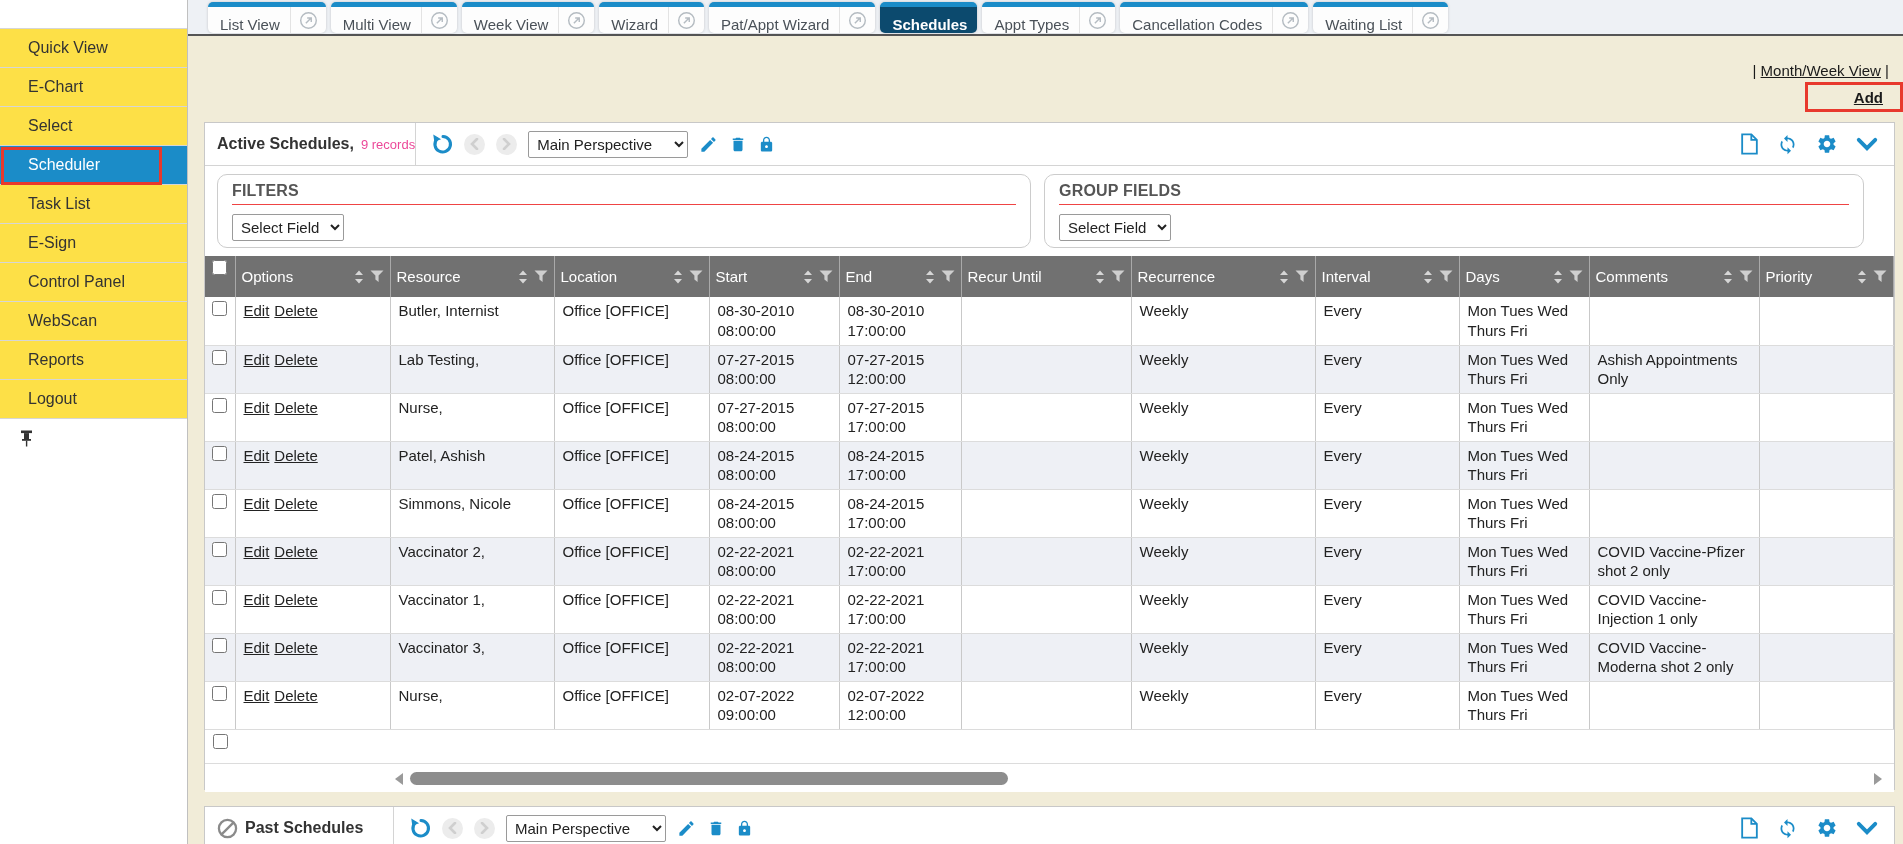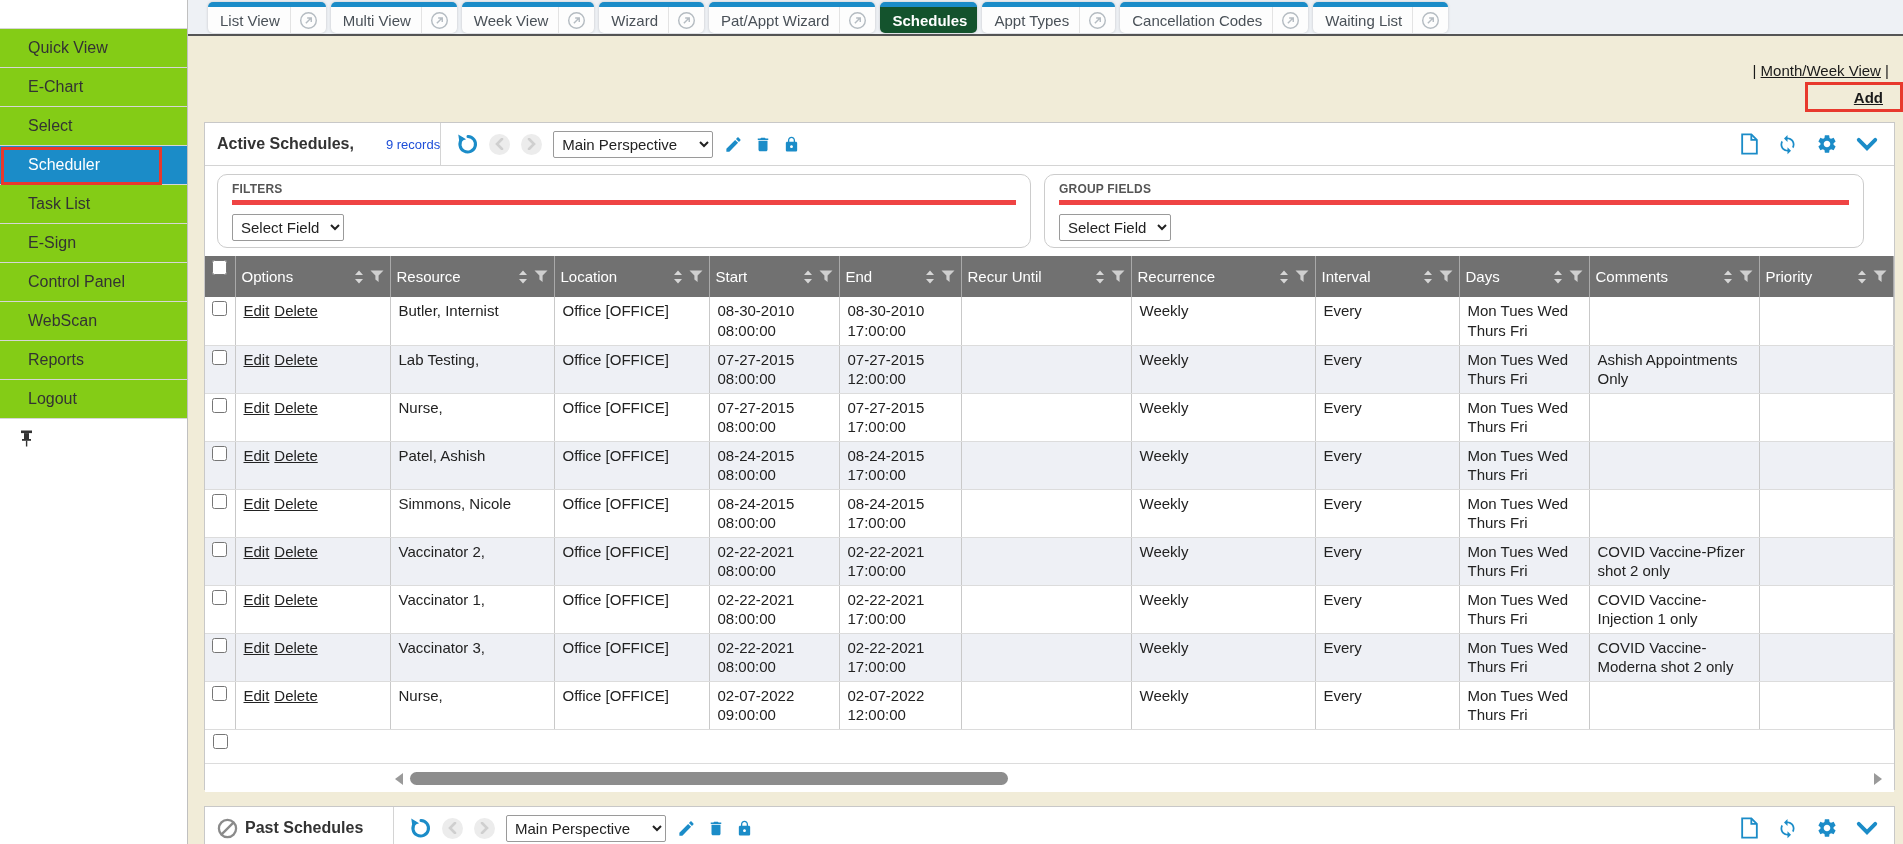--- a/index.html
+++ b/index.html
@@ -10,41 +10,41 @@
   }
   
   .sidebar {
     position: absolute; left: 0; top: 0; width: 188px; height: 844px;
     background: #fff; border-right: 1px solid #c0c0c0; z-index: 5;
   }
   .side-spacer { height: 29px; border-bottom: 1px solid #d6d6d6; }
   .side-item {
     height: 39px; display: flex; align-items: center; padding-left: 28px;
     font-size: 16px; color: #333; border-bottom: 1px solid #d6d6d6; cursor: pointer;
-    background: #84cc16;
+    background: #fde047;
   }
   .side-item.active { background: #1b8cc8; color: #fff; }
   .side-pin { height: 39px; display: flex; align-items: center; padding-left: 20px; }
   
   .tabstrip {
     position: absolute; left: 188px; right: 0; top: 0; height: 36px;
     background: #eef1f5; border-bottom: 2px solid #555;
     display: flex; align-items: flex-end; padding-left: 20px; gap: 5px;
   }
   .tab {
     height: 31px; margin-bottom: 1px; background: #fdfdfd; border-radius: 5px;
-    border-top: 5px solid #1b8cc8; display: flex; align-items: center;
+    border-top: 5px solid #1b8cc8; display: flex; align-items: flex-end;
     box-shadow: 0 0 3px rgba(0,0,0,.18); cursor: pointer; overflow: hidden;
   }
   .tab-label { padding: 0 10px 0 12px; font-size: 15px; color: #4a5158; white-space: nowrap; }
   .tab-ext {
     border-left: 1px solid #e3e3e3; align-self: stretch;
     display: flex; align-items: center; padding: 0 8px;
   }
-  .tab.active { background: #14532d; border-top-color: #1b8cc8; margin-top: 28px; }
+  .tab.active { background: #0c4a6e; border-top-color: #1b8cc8; margin-top: 28px; }
   .tab.active .tab-label { color: #fff; font-weight: bold; }
   
   .content {
     position: absolute; left: 188px; top: 36px; right: 0; bottom: 0;
     background: #f1ecd8; overflow: hidden;
   }
   .top-links {
     position: absolute; top: 26px; right: 14px; font-size: 15px; color: #1a1a1a;
     white-space: nowrap;
   }
@@ -60,21 +60,21 @@
   }
   .panel-active { top: 86px; height: 668px; }
   .panel-past { top: 770px; height: 80px; }
   .toolbar {
     height: 43px; display: flex; align-items: center; border-bottom: 1px solid #d4d4d4;
   }
   .tb-title {
     flex: 0 0 188px; display: flex; align-items: center; gap: 7px; padding-left: 12px;
   }
   .tb-title .t-main { font-size: 16px; font-weight: bold; color: #333; white-space: nowrap; }
-  .tb-title .t-sub { font-size: 13px; color: #1d4ed8; white-space: nowrap; margin-left: 25px; }
+  .tb-title .t-sub { font-size: 13px; color: #ec4899; white-space: nowrap; }
   .vdiv { width: 1px; align-self: stretch; background: #d4d4d4; }
   .tb-tools { display: flex; align-items: center; gap: 11px; padding-left: 14px; }
   .icon-btn { display: inline-flex; align-items: center; justify-content: center; cursor: pointer; }
   .circ-btn {
     width: 21px; height: 21px; border-radius: 50%; background: #ececec;
     display: inline-flex; align-items: center; justify-content: center;
   }
   .persp-select, .field-select {
     font-family: "Liberation Sans", "DejaVu Sans", sans-serif;
     font-size: 15px; color: #222; border: 1px solid #9a9a9a; background: #fff;
@@ -84,22 +84,22 @@
   .field-select { width: 112px; }
   .tb-right { margin-left: auto; display: flex; align-items: center; gap: 18px; padding-right: 16px; }
   
   .filters-row { display: flex; padding: 8px 0 0 12px; height: 90px; }
   .fbox {
     border: 1px solid #ccc; border-radius: 10px; height: 74px; padding: 7px 14px;
   }
   .fbox-filters { width: 814px; }
   .fbox-groups { width: 820px; margin-left: 13px; }
   .fbox-label {
-    font-size: 12px; font-weight: bold; color: #555; letter-spacing: .2px;
-    border-bottom: 5px solid #ef4444; padding-bottom: 4px;
+    font-size: 16px; font-weight: bold; color: #555; letter-spacing: .2px;
+    border-bottom: 1px solid #ef4444; padding-bottom: 4px;
   }
   .fbox .field-select { margin-top: 9px; }
   
   table.grid { width: 100%; border-collapse: collapse; table-layout: fixed; }
   .grid th {
     background: #717171; color: #fff; font-weight: normal; font-size: 15px;
     height: 30px; padding: 12px 6px; text-align: left;
     border-right: 1px solid rgba(255,255,255,.4);
   }
   .th-in { display: flex; align-items: center; justify-content: space-between; }

